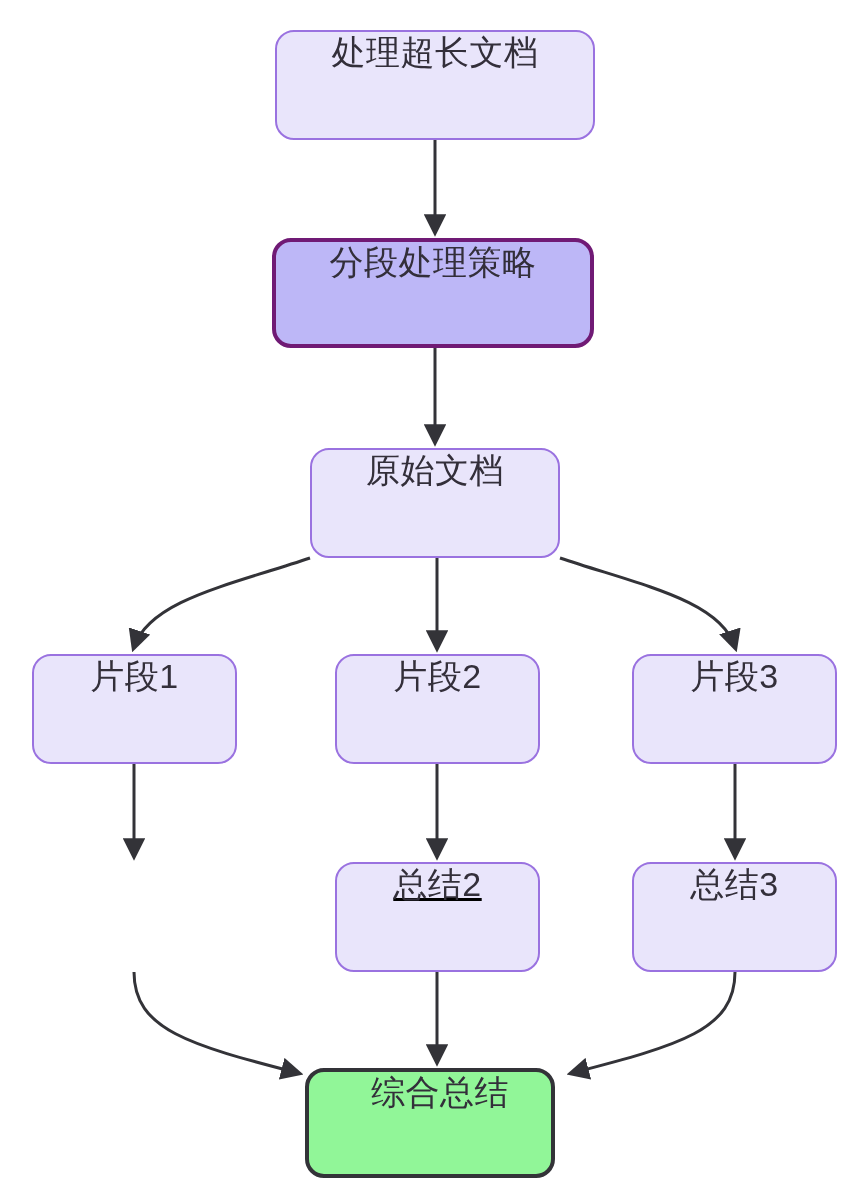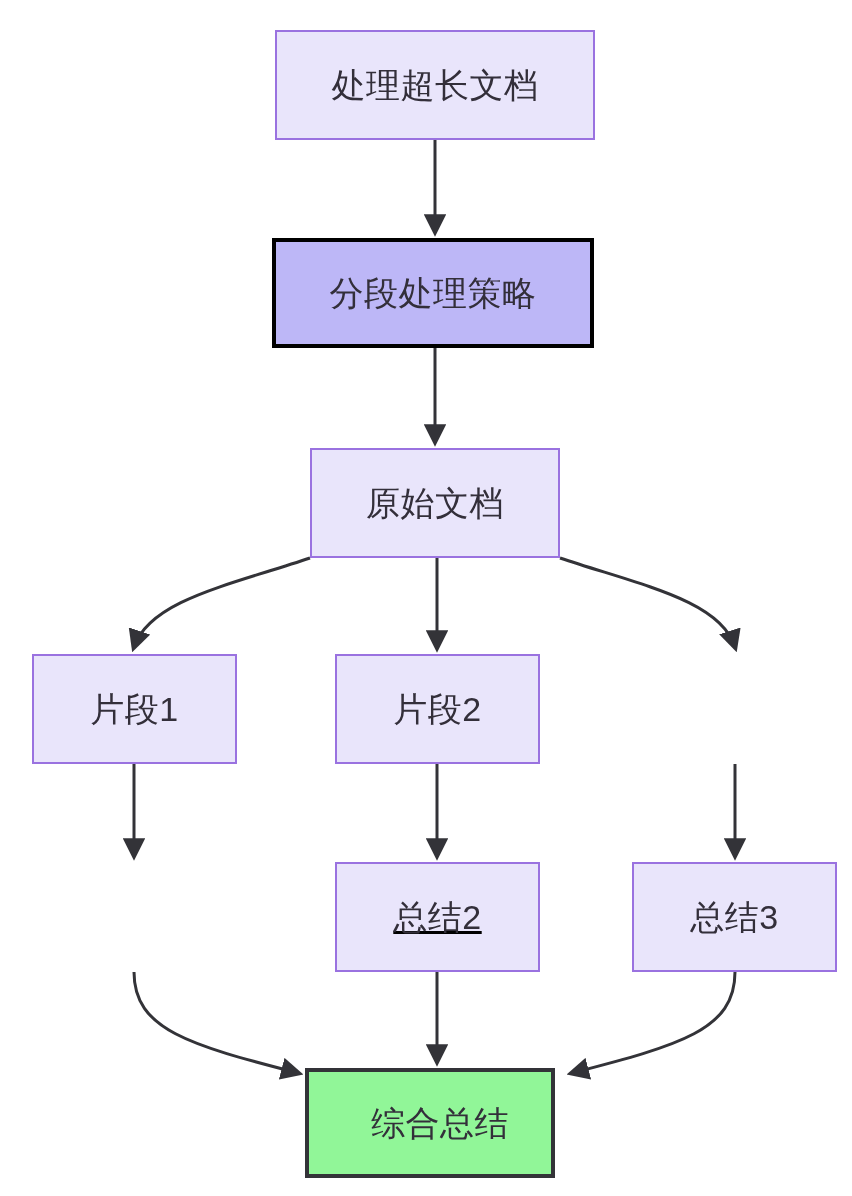--- a/index.html
+++ b/index.html
@@ -22,40 +22,41 @@
     left: 0;
     top: 0;
     width: 852px;
     height: 1196px;
     pointer-events: none;
   }
   .node {
     position: absolute;
     box-sizing: border-box;
     display: flex;
-    align-items: center;
+    align-items: flex-start;
     justify-content: center;
     text-align: center;
     line-height: 1.2;
     white-space: nowrap;
+    border-radius: 19px;
   }
   .node-label {
     font-size: 34px;
     color: #332f3a;
     letter-spacing: 0.5px;
   }
   
   .style-lavender {
     background: #e9e5fb;
     border: 2px solid #9a72e0;
   }
   
   .style-periwinkle {
     background: #bdb7f7;
-    border: 4px solid #000000;
+    border: 4px solid #701a75;
   }
   
   .style-green {
     background: #91f698;
     border: 4px solid #333338;
     padding-left: 20px;
   }
 </style>
 </head>
 <body>
@@ -96,20 +97,23 @@
   </div>
 
   <div class="node style-lavender" style="left:32px; top:654px; width:205px; height:110px;">
     <span class="node-label">片段1</span>
   </div>
 
   <div class="node style-lavender" style="left:335px; top:654px; width:205px; height:110px;">
     <span class="node-label">片段2</span>
   </div>
 
+  <div class="node style-lavender" style="left:632px; top:654px; width:205px; height:110px;">
+    <span class="node-label">片段3</span>
+  </div>
 
 
   <div class="node style-lavender" style="left:335px; top:862px; width:205px; height:110px;text-decoration:underline;">
     <span class="node-label">总结2</span>
   </div>
 
   <div class="node style-lavender" style="left:632px; top:862px; width:205px; height:110px;">
     <span class="node-label">总结3</span>
   </div>
 

